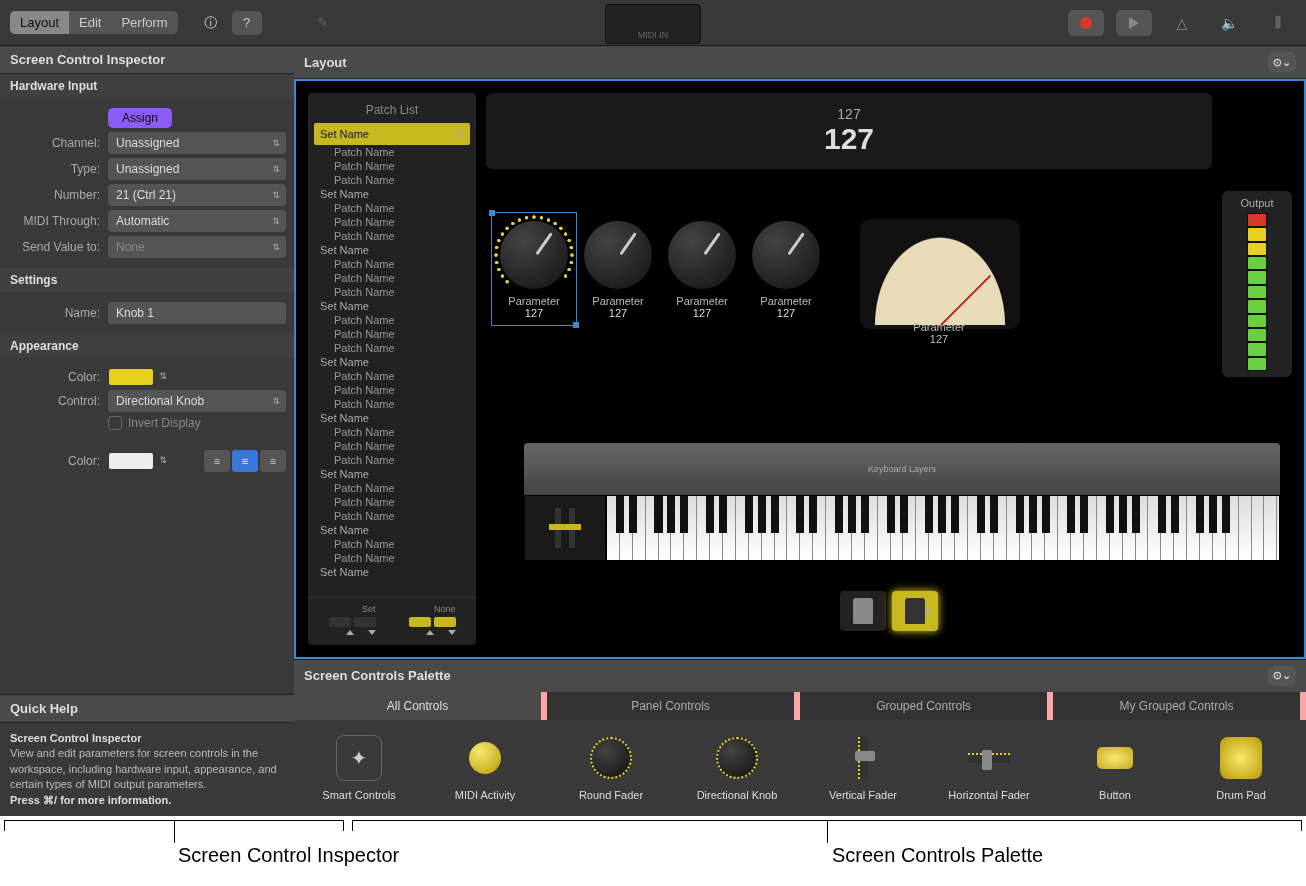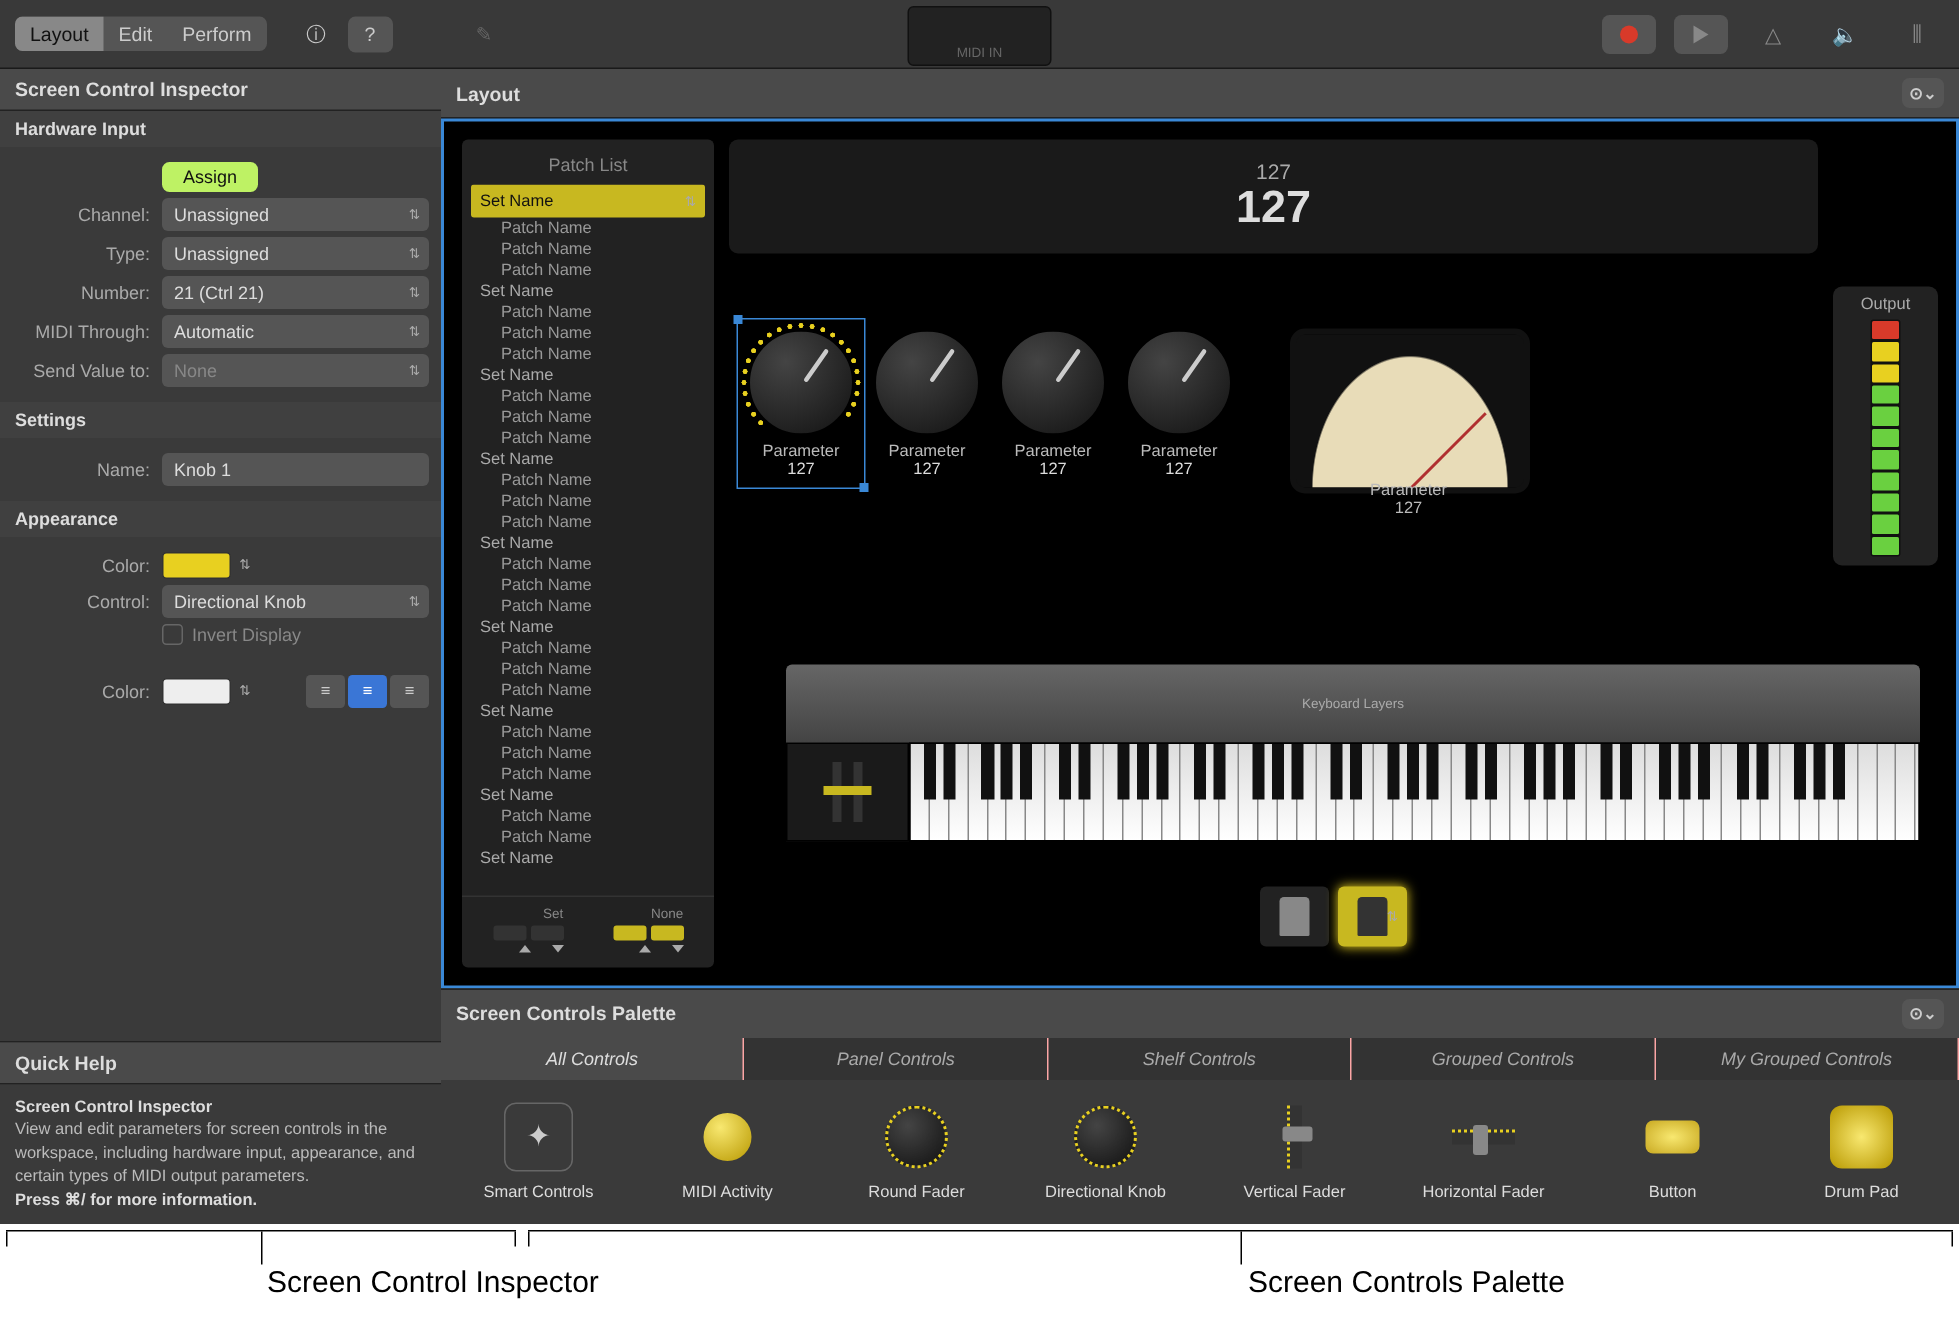--- a/index.html
+++ b/index.html
@@ -26,21 +26,21 @@
 .right { flex:1; display:flex; flex-direction:column; background:#2a2a2a; }
 
 
 .panel-hdr { background:#4a4a4a; padding:6px 10px; font-size:13px; font-weight:600; color:#ddd; border-bottom:1px solid #222; }
 .section-hdr { background:#404040; padding:5px 10px; font-size:12px; font-weight:600; color:#ddd; }
 .section-body { padding:6px 8px; }
 .row { display:flex; align-items:center; margin:4px 0; font-size:12px; color:#bbb; }
 .row label { width:100px; text-align:right; padding-right:8px; color:#aaa; }
 .sel, .txt { flex:1; background:#555; border:none; border-radius:4px; padding:3px 8px; color:#ddd; font-size:12px; height:22px; position:relative; display:flex; align-items:center; }
 .sel::after { content:"⇅"; position:absolute; right:6px; font-size:9px; color:#aaa; }
-.btn-pill { background:#bef264; color:#111; border:none; border-radius:5px; padding:3px 14px; font-size:12px; cursor:pointer; }
+.btn-pill { background:#8b5cf6; color:#111; border:none; border-radius:5px; padding:3px 14px; font-size:12px; cursor:pointer; }
 .swatch { width:46px; height:18px; background:#e8d020; border-radius:3px; border:1px solid #333; position:relative; }
 .swatch.white { background:#eee; }
 .swatch::after { content:"⇅"; position:absolute; right:-14px; font-size:9px; color:#aaa; top:2px; }
 .chk { width:14px; height:14px; border:1px solid #666; border-radius:3px; margin-right:6px; }
 .btn-grp { display:flex; gap:2px; }
 .btn-grp .ab { width:26px; height:22px; background:#555; border:none; border-radius:3px; color:#ccc; font-size:11px; display:flex; align-items:center; justify-content:center; }
 .btn-grp .ab.active { background:#3a76d6; color:#fff; }
 .left-scroll { flex:1; overflow:hidden; }
 
 
@@ -112,21 +112,21 @@
 
 .pedals { position:absolute; bottom:14px; left:50%; transform:translateX(-50%); display:flex; gap:6px; }
 .pedal-box { width:46px; height:40px; background:#222; border-radius:4px; display:flex; align-items:center; justify-content:center; }
 .pedal-box.sel { background:#c8b820; box-shadow:0 0 8px #e8d020; }
 .pedal-ico { width:20px; height:26px; background:#888; border-radius:3px 3px 1px 1px; }
 
 
 .palette { background:#3a3a3a; border-top:1px solid #222; }
 .palette-hdr { background:#4a4a4a; padding:6px 10px; font-size:13px; font-weight:600; color:#ddd; display:flex; justify-content:space-between; align-items:center; }
 .tabs { display:flex; background:#333; }
-.tab { flex:1; text-align:center; padding:7px; font-size:12px; color:#aaa; cursor:pointer; border-right:1px solid #fca5a5;font-style:italic; }
+.tab { flex:1; text-align:center; padding:7px; font-size:12px; color:#aaa; cursor:pointer; border-right:6px solid #fca5a5; }
 .tab.active { background:#4a4a4a; color:#ddd; }
 .palette-items { display:flex; padding:14px 20px; gap:36px; align-items:flex-start; }
 .pi { display:flex; flex-direction:column; align-items:center; width:90px; text-align:center; }
 .pi-ico { width:48px; height:48px; display:flex; align-items:center; justify-content:center; margin-bottom:6px; }
 .pi-lbl { font-size:11px; color:#ddd; line-height:1.3; }
 .ico-box { width:46px; height:46px; border:1px solid #666; border-radius:8px; display:flex; align-items:center; justify-content:center; color:#ccc; font-size:20px; }
 .ico-ball { width:32px; height:32px; border-radius:50%; background:radial-gradient(circle at 35% 30%, #f8e870, #b89800); }
 .ico-knob { width:42px; height:42px; border-radius:50%; background:radial-gradient(circle at 35% 30%, #444, #111); border:2px dotted #e8d020; }
 .ico-vfader { width:10px; height:42px; background:#333; position:relative; border-left:2px dotted #e8d020; }
 .ico-vfader::after { content:""; position:absolute; width:20px; height:10px; background:#888; left:-5px; top:14px; border-radius:2px; }
@@ -558,21 +558,20 @@
       </div>
 
       <div class="palette">
         <div class="palette-hdr">
           <span>Screen Controls Palette</span>
           <span class="more-btn">⊙⌄</span>
         </div>
         <div class="tabs" id="palette-tabs">
             <div class="tab active">All Controls</div>
             <div class="tab">Panel Controls</div>
-            <div class="tab">Shelf Controls</div>
             <div class="tab">Grouped Controls</div>
             <div class="tab">My Grouped Controls</div>
           </div>
         <div class="palette-items" id="palette-items">
             <div class="pi">
               <div class="pi-ico">
                 <div class="ico-box">✦</div>
               </div>
               <div class="pi-lbl">Smart Controls</div>
             </div>

